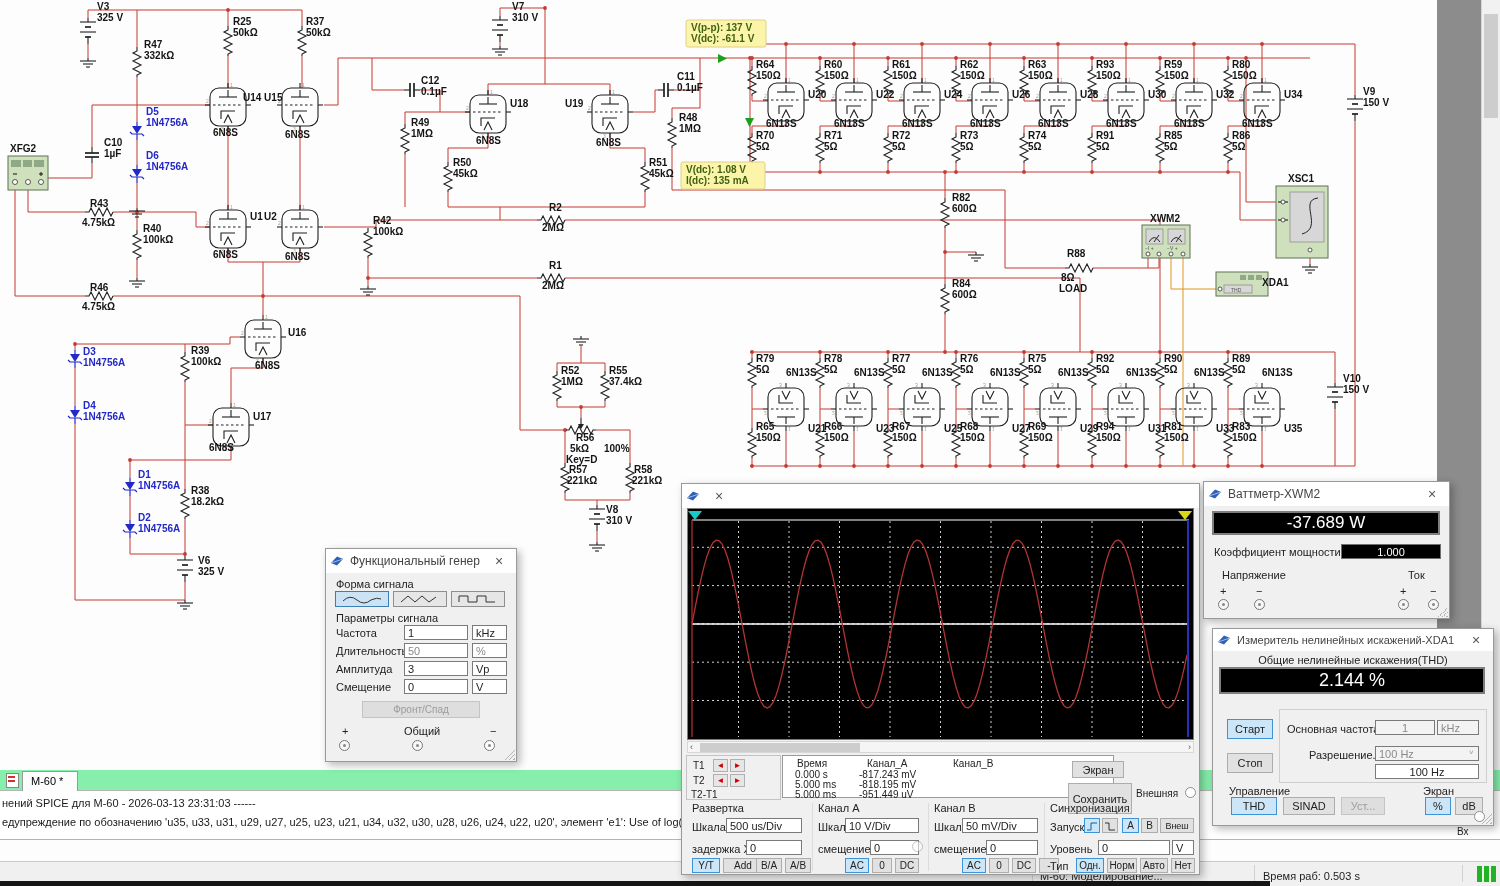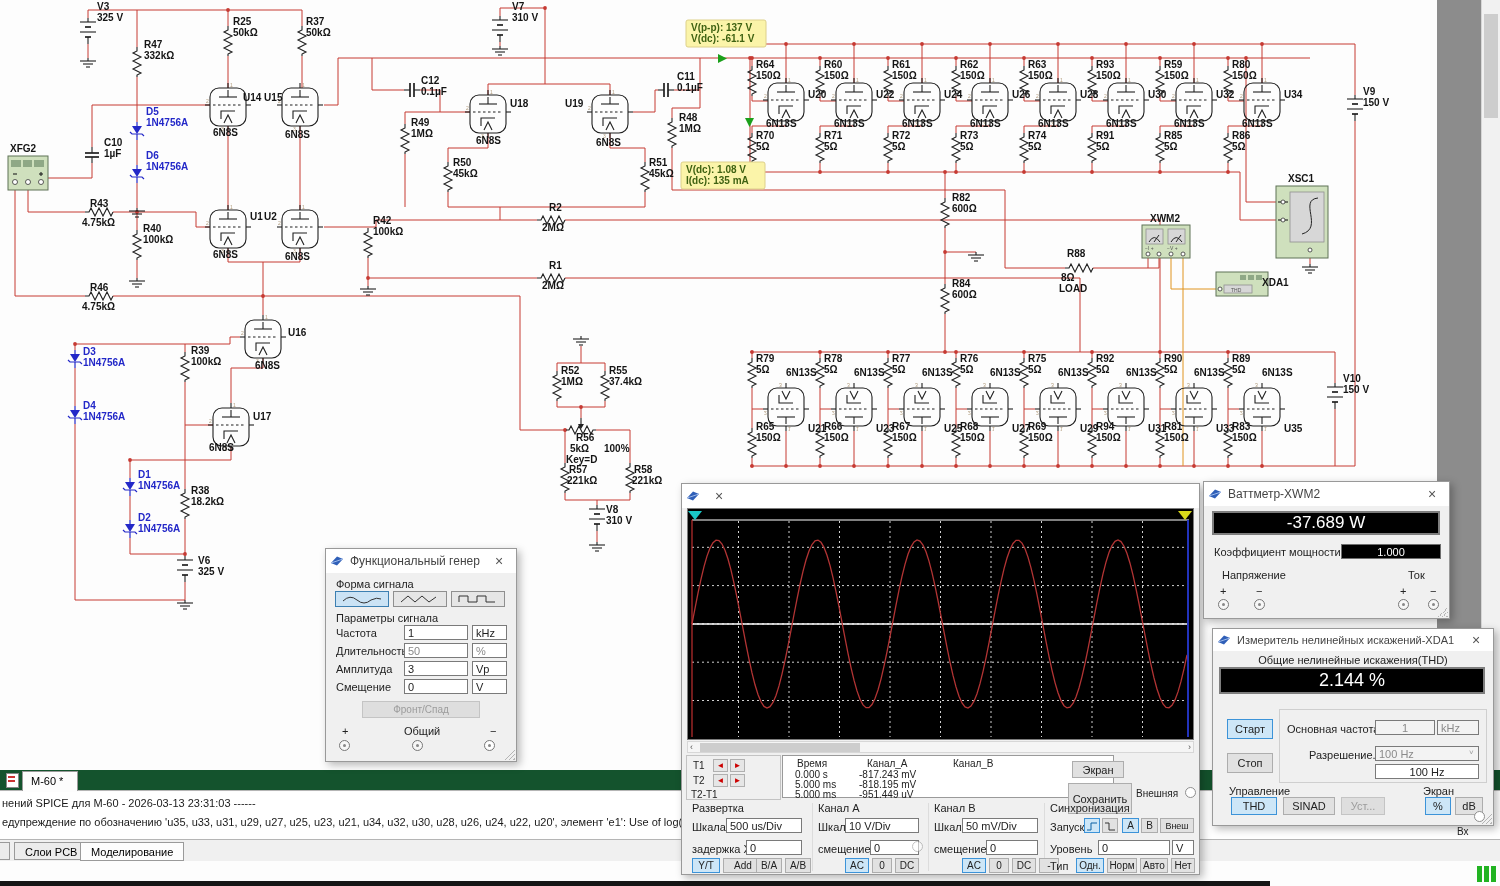--- a/index.html
+++ b/index.html
@@ -51,21 +51,21 @@
   #scope .sarr{position:absolute;top:0;font-size:9px;color:#555;line-height:11px;}
   #scope .rdout{position:absolute;left:0;top:270px;width:517px;height:46px;}
   #scope .tbox{position:absolute;left:4px;top:1px;width:93px;height:43px;border:1px solid #c3c3c3;background:#f0f0f0;}
   #scope .ttl2{position:absolute;font-size:10px;}
   #scope .tarr{position:absolute;width:15px;height:13px;background:#e6e6e6;border:1px solid #b0b0b0;font-size:8px;color:#c00;display:flex;align-items:center;justify-content:center;box-sizing:border-box;}
   #scope .rtable{position:absolute;left:100px;top:1px;width:332px;height:43px;background:#fff;border:1px solid #9a9a9a;box-sizing:border-box;}
   #scope .rtable span{position:absolute;font-size:10px;white-space:nowrap;}
   #scope .ctrl{position:absolute;left:0;top:316px;width:517px;height:73px;font-size:11px;}
   #scope .ctrl .sep{position:absolute;top:3px;bottom:2px;width:1px;background:#dcdcdc;}
   
-  #doctabs{position:absolute;left:0;top:770px;width:100%;height:21px;background:#14532d;border-bottom:1px solid #b5b5b5;box-sizing:border-box;}
+  #doctabs{position:absolute;left:0;top:770px;width:100%;height:21px;background:#86efac;border-bottom:1px solid #b5b5b5;box-sizing:border-box;}
   .docicon{position:absolute;left:6px;top:3px;width:11px;height:13px;background:#fff;border:1px solid #888;}
   .docicon::after{content:"";position:absolute;left:1px;top:2px;width:7px;height:2px;background:#c33;box-shadow:0 4px 0 #c33;}
   .doctab{position:absolute;left:22px;top:1px;height:19px;padding:0 14px 0 8px;background:#fdfdfd;border:1px solid #9a9a9a;border-bottom:none;font-size:11px;line-height:19px;}
   #logpanel{position:absolute;left:0;top:792px;width:100%;height:48px;background:#fff;border-bottom:1px solid #b5b5b5;box-sizing:border-box;font-size:11px;color:#1a1a1a;}
   #logpanel div{position:absolute;left:2px;white-space:nowrap;}
   #bottomtabs{position:absolute;left:0;top:840px;width:100%;height:21px;background:#f0f0f0;}
   .btab{position:absolute;top:2px;height:18px;line-height:18px;font-size:11px;padding:0 10px;border:1px solid #9a9a9a;background:#ececec;box-sizing:border-box;}
   .btab.active{background:#fdfdfd;height:19px;}
   #statusbar{position:absolute;left:0;top:861px;width:100%;height:25px;background:#f0f0f0;border-top:1px solid #c9c9c9;box-sizing:border-box;font-size:11px;color:#222;}
   #statusbar .sep{position:absolute;top:3px;height:17px;width:1px;background:#d2d2d2;}
@@ -777,26 +777,28 @@
   <div id="doctabs">
     <span class="docicon"></span>
     <div class="doctab">М-60 *</div>
   </div>
 
   <div id="logpanel">
     <div style="top:5px">нений SPICE для М-60 - 2026-03-13 23:31:03 ------</div>
     <div style="top:24px">едупреждение по обозначению 'u35, u33, u31, u29, u27, u25, u23, u21, u34, u32, u30, u28, u26, u24, u22, u20', элемент 'e1':  Use of log() is ambi</div>
   </div>
 
-  <div id="bottomtabs">
-    <div class="btab" style="left:-14px;width:24px"></div>
-    <div class="btab" style="left:14px">Слои PCB</div>
-    <div class="btab active" style="left:80px">Моделирование</div>
+
+  <div id="statusbar">
+    <span class="sep" style="left:1032px"></span>
+    <span class="sep" style="left:1254px"></span>
+    <span class="sep" style="left:1462px"></span>
+    <span style="position:absolute;left:1040px;top:8px">М-60: Моделирование...</span>
+    <span style="position:absolute;left:1263px;top:8px">Время раб: 0.503 s</span>
   </div>
-
   <div id="blackstrip"></div>
   <span class="gbar" style="left:1477px"></span>
   <span class="gbar" style="left:1484px"></span>
   <span class="gbar" style="left:1491px"></span>
 
   <div class="win" id="fg" style="left:325px;top:548px;width:190px;height:212px">
     <div class="tbar">
       <svg class="micon" viewBox="0 0 14 12">
           <path d="M1,8 L7,1.5 L13,4 L7,10.5 Z" fill="#2f5fb8"></path>
           <path d="M1,8 L7,6 L13,4" stroke="#9db9e8" stroke-width="1" fill="none"></path>

